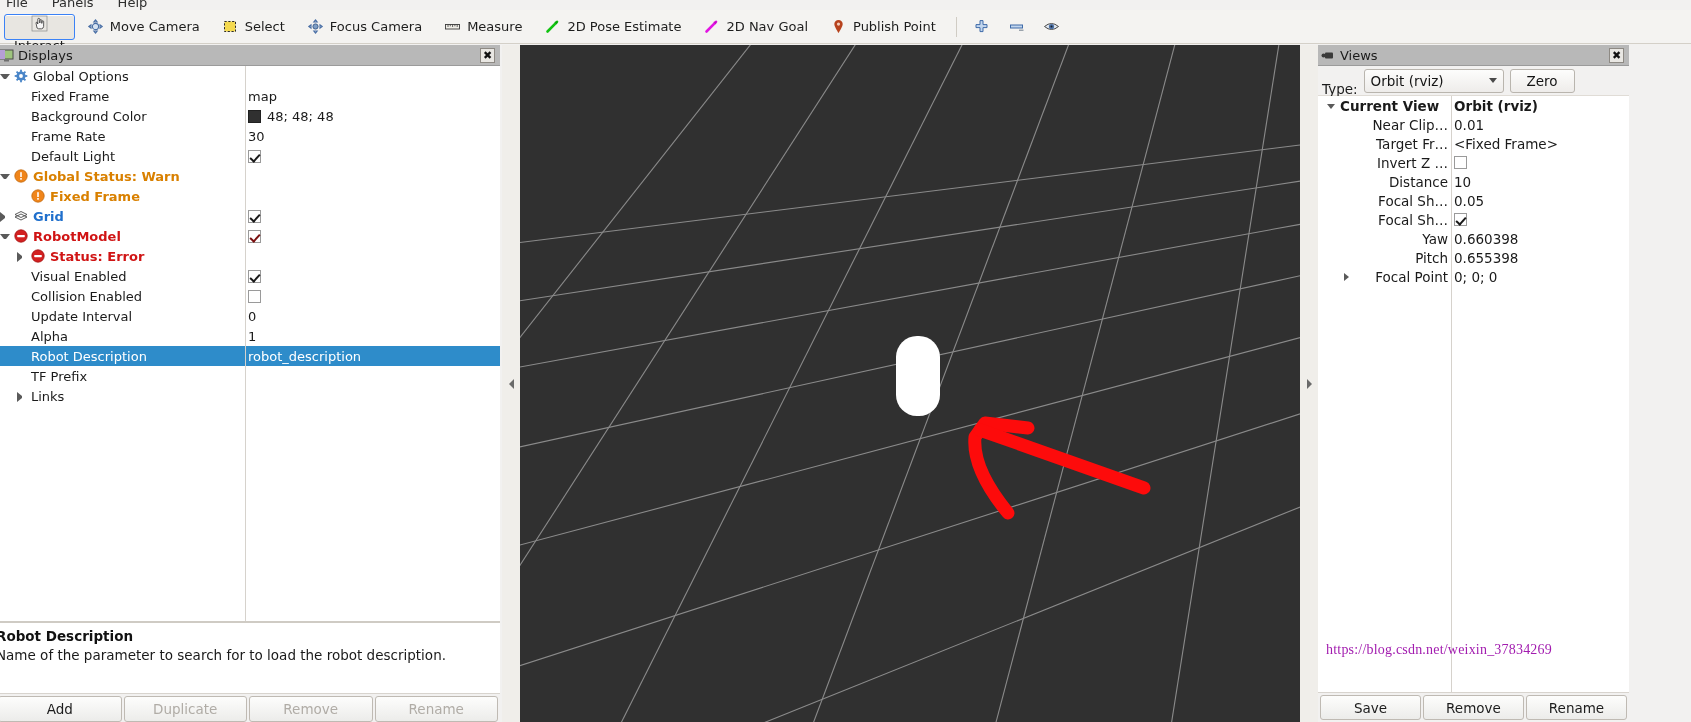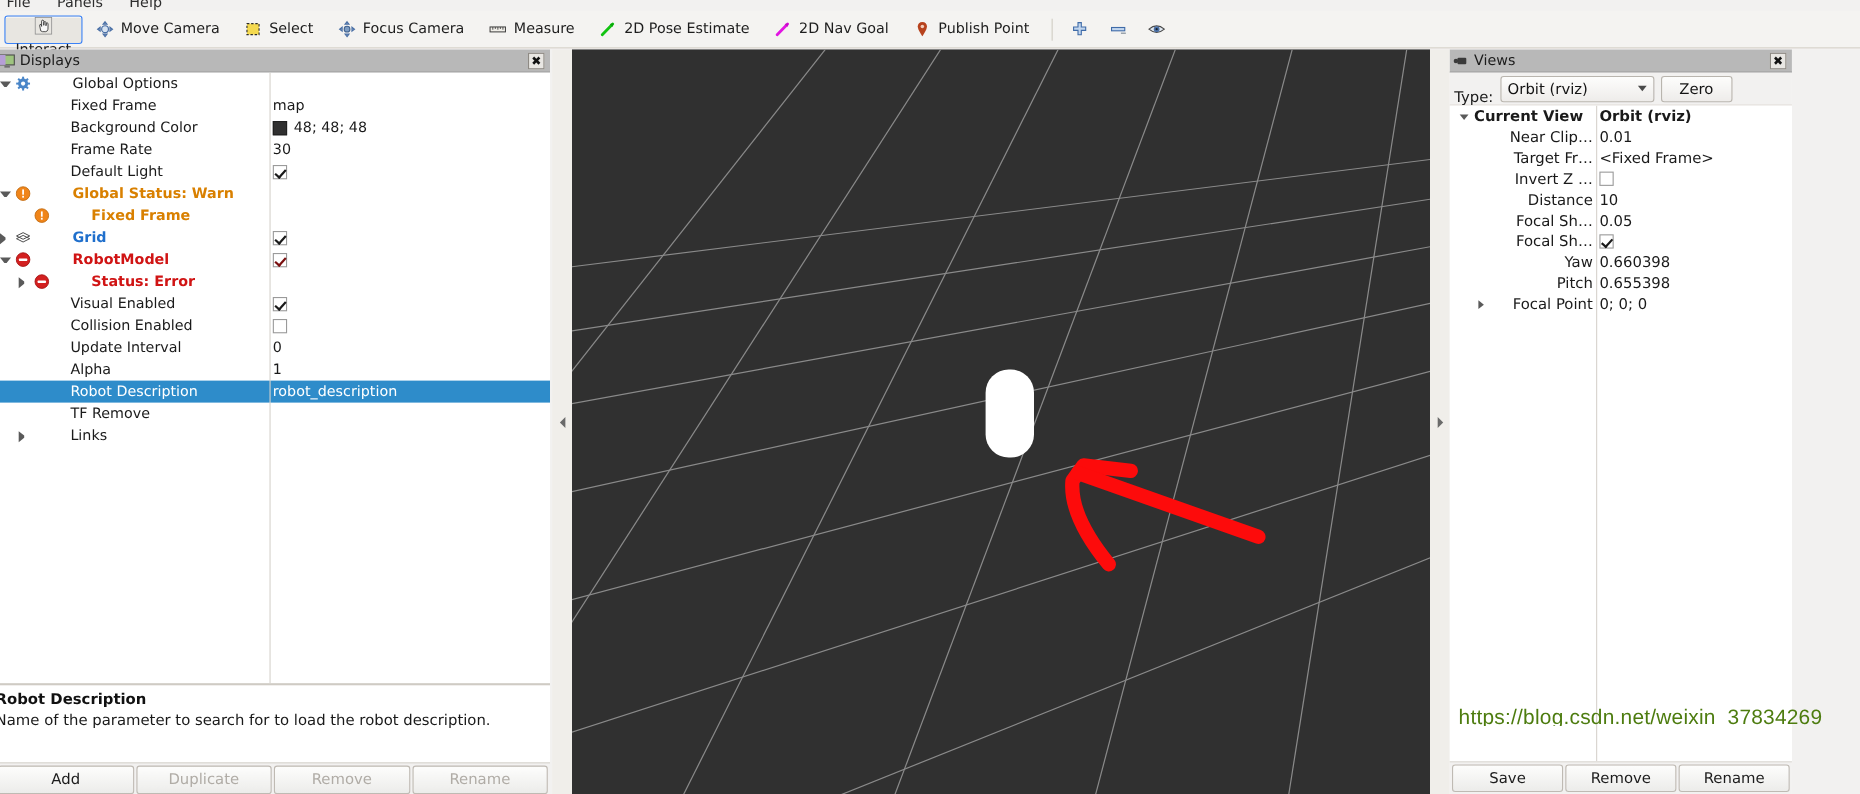--- a/index.html
+++ b/index.html
@@ -97,21 +97,21 @@
     border-right: 4px solid transparent;
   }
   .cell-name {
     position: absolute; left: 0; width: 249px; height: 20px;
     display: flex; align-items: center; padding-left: 2px;
   }
   .cell-val {
     position: absolute; left: 250px; right: 0; height: 20px;
     display: flex; align-items: center; padding-left: 2px; overflow: hidden;
   }
-  .nm { display: inline-block; margin-left: 33px; }
+  .nm { display: inline-block; }
   .bold { font-weight: bold; }
   .c-blue { color: #1f6fcc; }
   .c-red  { color: #d01414; }
   .c-orange { color: #d98000; }
 
   .status-ico { width: 14px; height: 14px; flex: 0 0 14px; margin-right: 5px; }
 
   .cb {
     width: 13px; height: 13px; border: 1px solid #9a9a9a; background: #fff;
     position: relative; display: inline-block; cursor: pointer;
@@ -205,23 +205,23 @@
   .vval {
     position: absolute; left: 136px; right: 0; height: 19px;
     display: flex; align-items: center; white-space: nowrap;
   }
   .views-btn-bar {
     height: 30px; display: flex; align-items: stretch; gap: 2px;
     padding: 2px; background: #f2f1f0; border-top: 1px solid #d8d4ce;
   }
   .watermark {
     position: absolute; left: 1326px; top: 642px; width: 365px; height: 18px;
-    color: #4d7c0f; font-size: 19px; letter-spacing: .2px;
+    color: #a21caf; font-size: 14px; letter-spacing: .2px;
     white-space: nowrap; overflow: hidden; pointer-events: none;
-    font-family: Liberation Sans, sans-serif;
+    font-family: Liberation Serif, serif;
   }
 </style>
 </head>
 <body>
 
 <div id="app">
 
   <div class="menubar">
     <span class="mi">File</span>
     <span class="mi">Panels</span>
@@ -517,21 +517,21 @@
         <div class="row selected">
           <div class="cell-name" style="padding-left: 35px;">
             <span class="nm">Robot Description</span>
           </div>
           <div class="cell-val">
             <span>robot_description</span>
           </div>
         </div>
         <div class="row">
           <div class="cell-name" style="padding-left: 35px;">
-            <span class="nm">TF Remove</span>
+            <span class="nm">TF Prefix</span>
           </div>
           <div class="cell-val">
             <span></span>
           </div>
         </div>
         <div class="row">
           <span class="arrow arrow-right" style="left: 21px; top: 6px;"></span>
           <div class="cell-name" style="padding-left: 35px;">
             <span class="nm">Links</span>
           </div>

